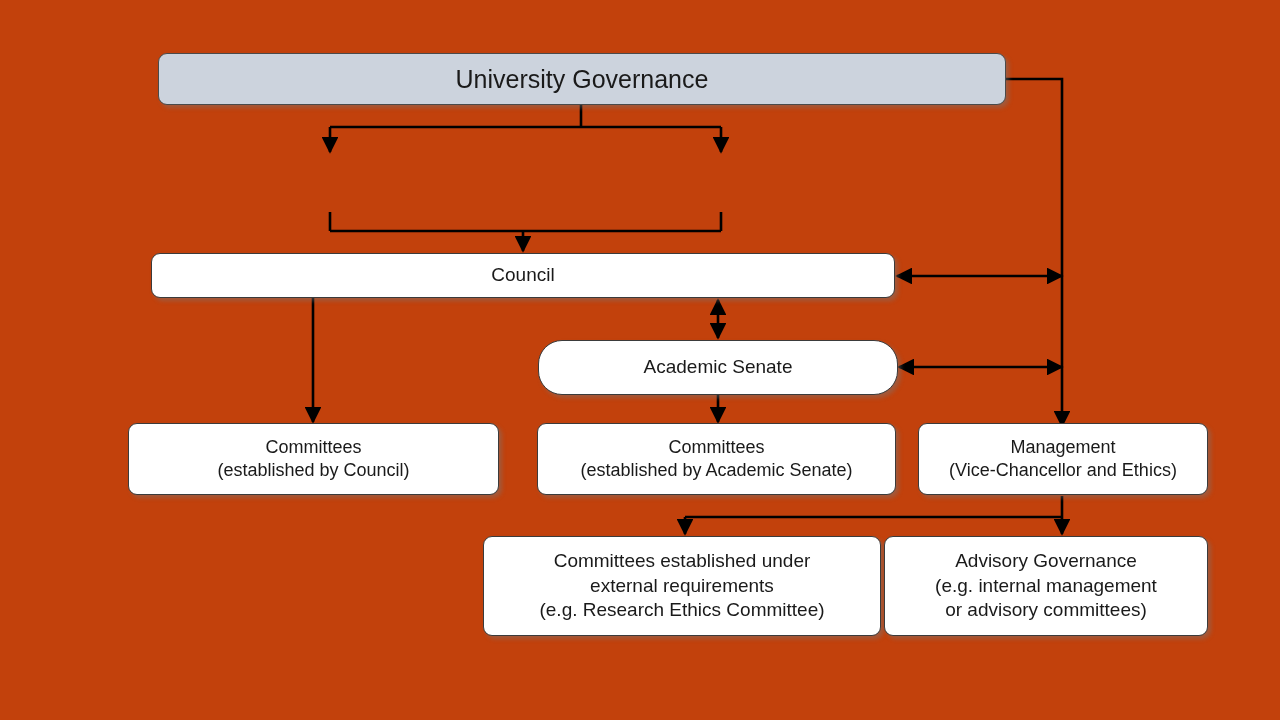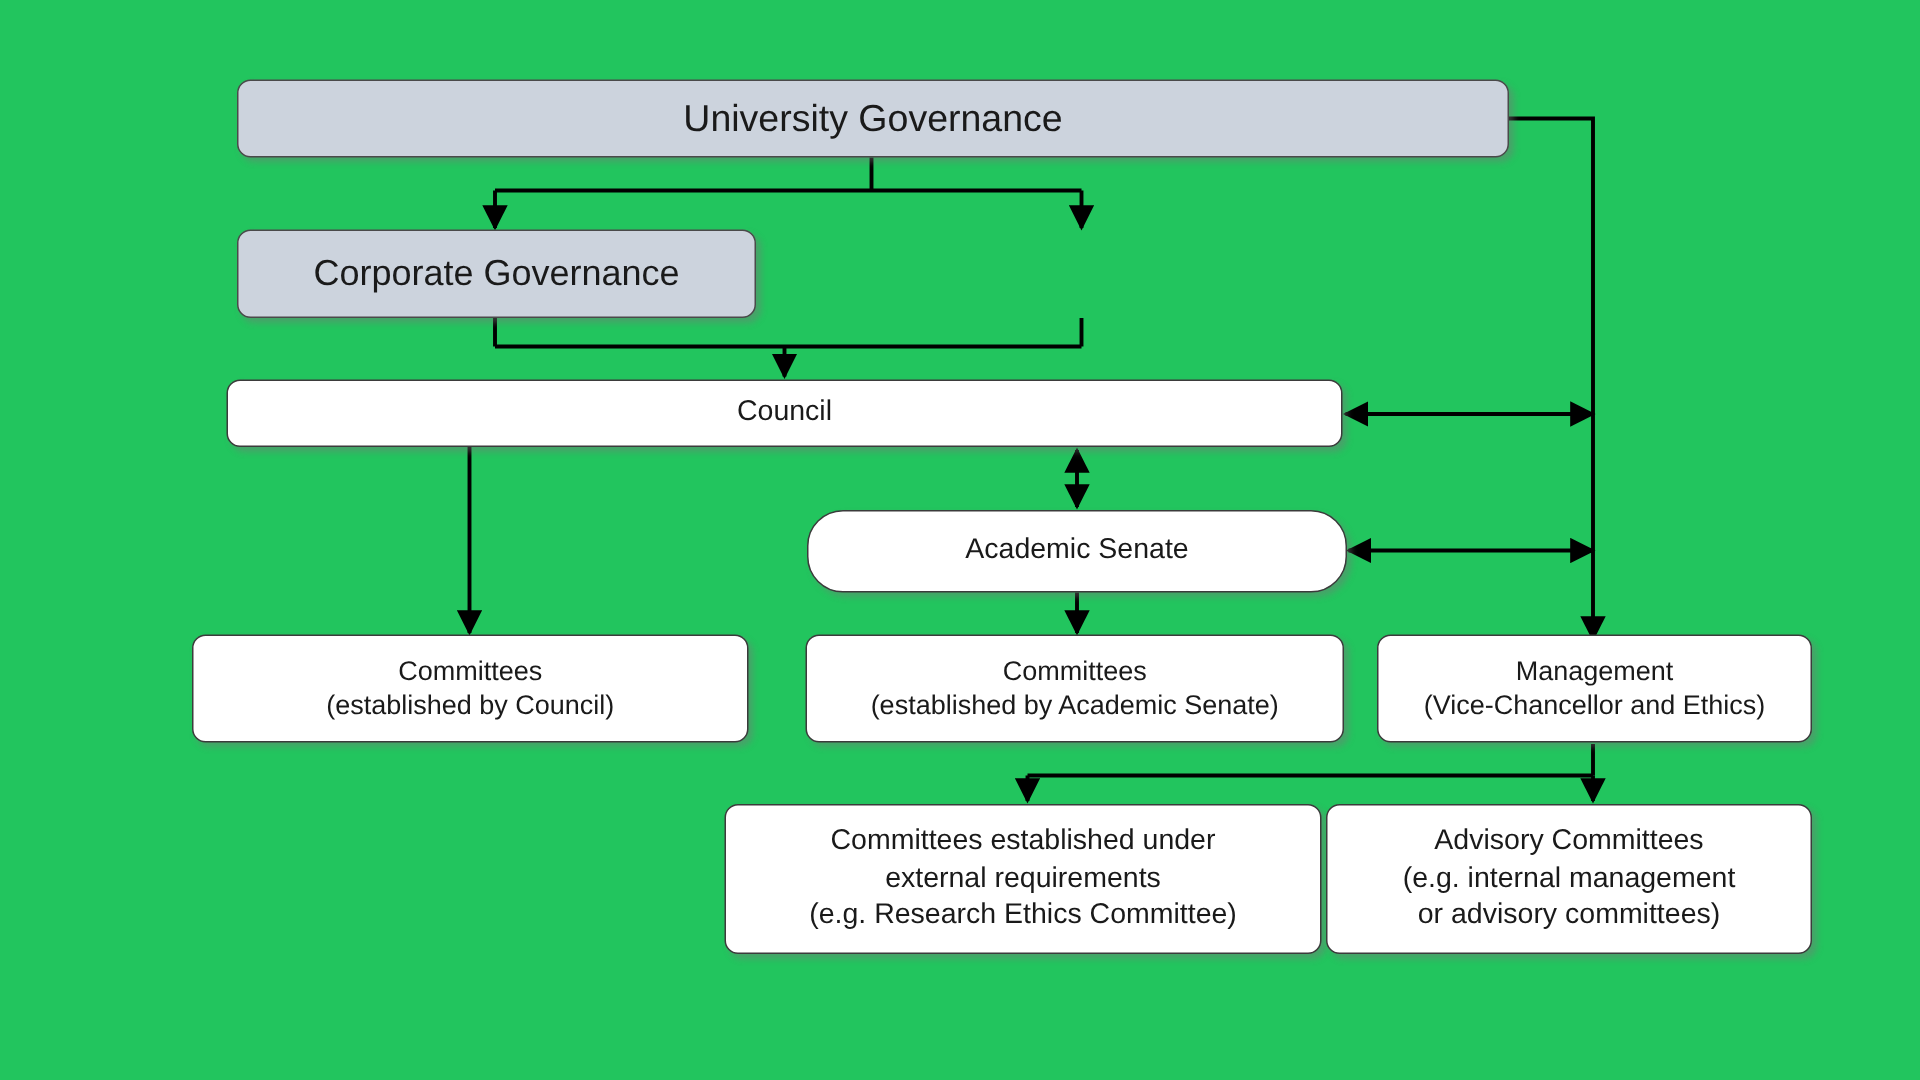--- a/index.html
+++ b/index.html
@@ -9,21 +9,21 @@
     background: #ffffff;
   }
   body {
     font-family: "Liberation Sans", sans-serif;
     -webkit-font-smoothing: antialiased;
   }
   #canvas {
     position: relative;
     width: 1280px;
     height: 720px;
-    background: #22c55e;
+    background: #c2410c;
     overflow: hidden;
   }
   #edges {
     position: absolute;
     left: 0;
     top: 0;
     width: 1280px;
     height: 720px;
     pointer-events: none;
   }
@@ -102,23 +102,20 @@
       <path d="M 685 517 L 685 534" marker-end="url(#arrow)"></path>
       <path d="M 1062 517 L 1062 534" marker-end="url(#arrow)"></path>
 
     </g>
   </svg>
 
   <div class="node filled n-title" style="left:158px; top:53px; width:848px; height:52px;">
     <span class="label">University Governance</span>
   </div>
 
-  <div class="node filled n-gov" style="left:158px; top:153px; width:346px; height:59px;">
-    <span class="label">Corporate Governance</span>
-  </div>
 
 
   <div class="node n-council" style="left:151px; top:253px; width:744px; height:45px;">
     <span class="label">Council</span>
   </div>
 
   <div class="node n-senate" style="left:538px; top:340px; width:360px; height:55px;">
     <span class="label">Academic Senate</span>
   </div>
 
@@ -137,18 +134,18 @@
 (Vice-Chancellor and Ethics)</span>
   </div>
 
   <div class="node n-bottom" style="left:483px; top:536px; width:398px; height:100px;">
     <span class="label">Committees established under
 external requirements
 (e.g. Research Ethics Committee)</span>
   </div>
 
   <div class="node n-bottom" style="left:884px; top:536px; width:324px; height:100px;">
-    <span class="label">Advisory Committees
+    <span class="label">Advisory Governance
 (e.g. internal management
 or advisory committees)</span>
   </div>
 
 </div>
 
 </body></html>

